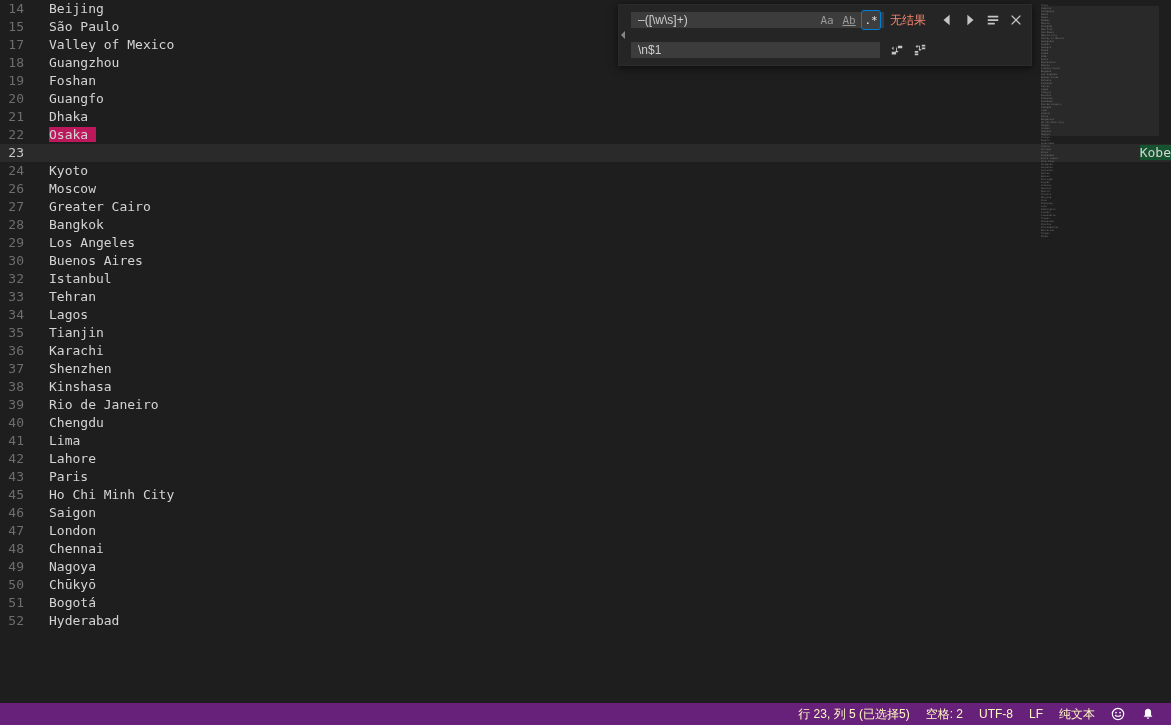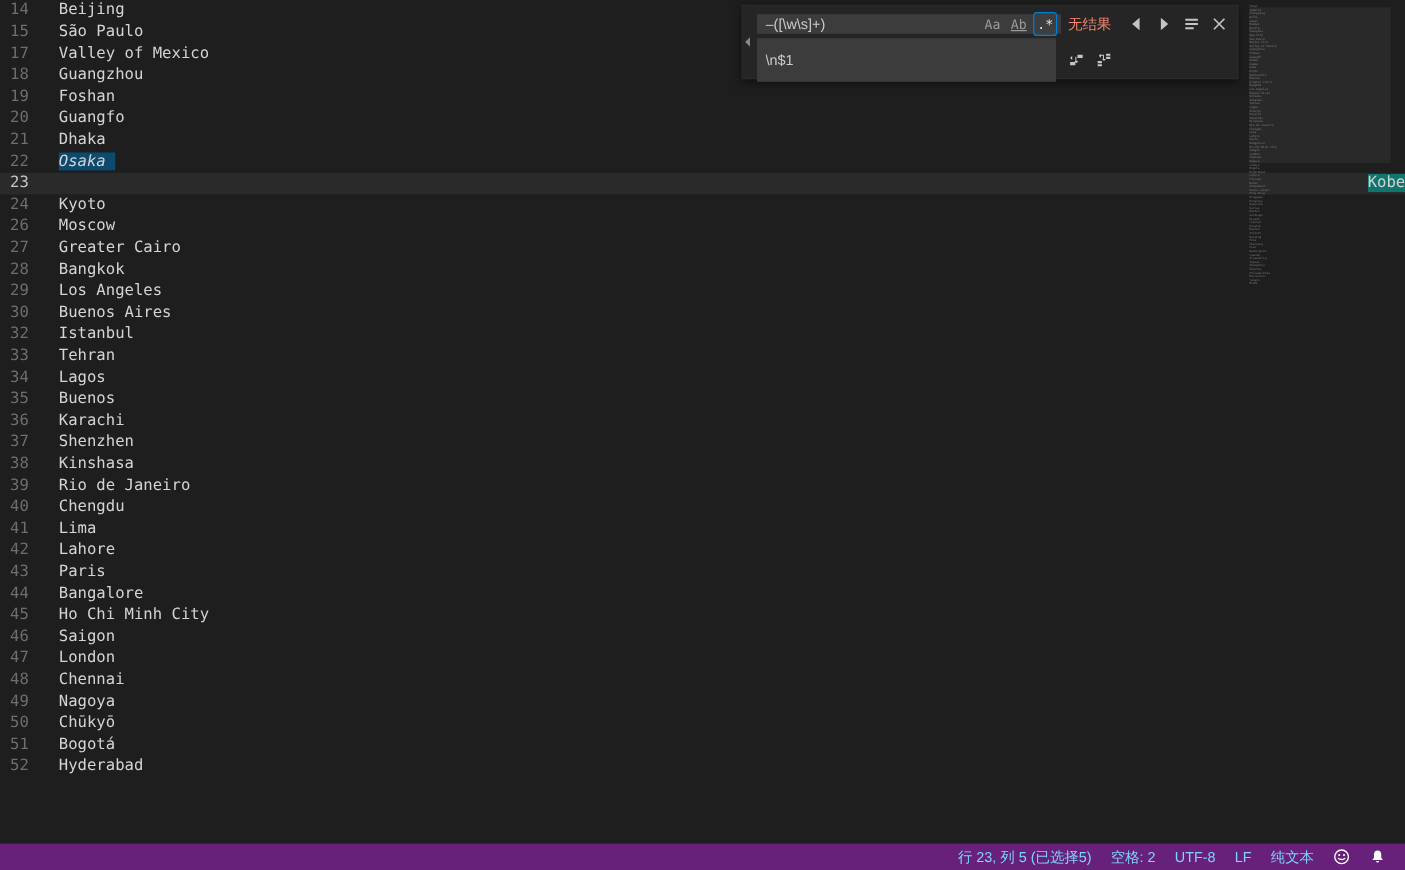--- a/index.html
+++ b/index.html
@@ -8,57 +8,57 @@
   background:#1e1e1e; color:#d4d4d4;
   width:1171px; height:725px; overflow:hidden; position:relative;
   font-size:13px;
 }
 .editor { position:absolute; top:0; left:0; right:0; bottom:22px; overflow:hidden; }
 .line { display:flex; height:18px; line-height:18px; }
 .gutter { width:38px; text-align:right; padding-right:14px; color:#6e6e6e; user-select:none; }
 .line.current .gutter { color:#c6c6c6; }
 .code { padding-left:11px; white-space:pre; color:#d4d4d4; }
 .line.current { background:#2a2a2a;justify-content:space-between; }
-.sel { background:#0f766e; }
-.highlight-range { background:#0c4a6e;font-style:italic; }
+.sel { background:#14532d; }
+.highlight-range { background:#be185d; }
 
 
 .find-widget {
   position:absolute; top:4px; right:139px; width:414px;
   background:#252526; box-shadow:0 2px 8px rgba(0,0,0,.6);
   display:flex; color:#ccc; font-family:"Segoe UI","Helvetica Neue",sans-serif; font-size:12px;
   border:1px solid #2b2b2b;
 }
 .sash { width:8px; background:#252526; display:flex; align-items:center; justify-content:center; cursor:w-resize; }
 .sash::before { content:""; width:0; height:0; border-top:4px solid transparent; border-bottom:4px solid transparent; border-right:4px solid #888; }
 .rows { flex:1; }
 .row { display:flex; align-items:center; height:30px; padding:2px 4px; }
 .find-input, .replace-input {
   flex:1; background:#3c3c3c; border:1px solid #3c3c3c;
   padding:3px 6px; color:#cccccc; font-family:inherit; font-size:12px;
-  height:36px;
+  height:16px;
 }
 .find-input-wrap { flex:1; position:relative; display:flex; align-items:center; background:#3c3c3c; border:1px solid #3c3c3c; height:16px; }
 .find-input-wrap input { flex:1; background:transparent; border:none; outline:none; color:#ccc; padding:3px 6px; font-size:12px; font-family:inherit; }
 .toggle-group { display:flex; gap:2px; padding:0 2px; }
 .toggle { width:20px; height:20px; display:flex; align-items:center; justify-content:center; border:1px solid transparent; border-radius:3px; color:#9a9a9a; cursor:pointer; font-size:11px; font-family:"Consolas",monospace; }
 .toggle.active { border-color:#007fd4; background:#3e3e3e; color:#e7e7e7; }
 .result { color:#f48771; margin:0 6px; white-space:nowrap; }
 .iconbtn { width:22px; height:22px; display:flex; align-items:center; justify-content:center; color:#c5c5c5; cursor:pointer; border-radius:3px; }
 .actions { display:flex; gap:1px; margin-left:4px; }
 
 
 .minimap { position:absolute; top:4px; right:12px; width:118px; bottom:22px; pointer-events:none; }
 .mm-text { font-size:2.4px; line-height:3px; color:#777; font-family:monospace; white-space:pre; overflow:hidden; }
 .mm-viewport { position:absolute; top:2px; left:0; right:0; height:130px; background:rgba(255,255,255,0.05); }
 
 
 .statusbar {
   position:absolute; bottom:0; left:0; right:0; height:22px;
-  background:#68217a; color:#7dd3fc; display:flex; align-items:center;
+  background:#68217a; color:#fef9c3; display:flex; align-items:center;
   justify-content:flex-end; padding:0 8px;
   font-family:"Segoe UI","Helvetica Neue",sans-serif; font-size:12px;
 }
 .statusbar .item { padding:0 8px; cursor:pointer; }
 .statusbar svg { display:block; }
 </style>
 </head>
 <body>
 
 <div class="editor" id="editor">
@@ -129,21 +129,21 @@
     <div class="line">
       <span class="gutter">33</span>
       <span class="code">Tehran</span>
     </div>
     <div class="line">
       <span class="gutter">34</span>
       <span class="code">Lagos</span>
     </div>
     <div class="line">
       <span class="gutter">35</span>
-      <span class="code">Buenos</span>
+      <span class="code">Tianjin</span>
     </div>
     <div class="line">
       <span class="gutter">36</span>
       <span class="code">Karachi</span>
     </div>
     <div class="line">
       <span class="gutter">37</span>
       <span class="code">Shenzhen</span>
     </div>
     <div class="line">
@@ -162,24 +162,20 @@
       <span class="gutter">41</span>
       <span class="code">Lima</span>
     </div>
     <div class="line">
       <span class="gutter">42</span>
       <span class="code">Lahore</span>
     </div>
     <div class="line">
       <span class="gutter">43</span>
       <span class="code">Paris</span>
-    </div>
-    <div class="line">
-      <span class="gutter">44</span>
-      <span class="code">Bangalore</span>
     </div>
     <div class="line">
       <span class="gutter">45</span>
       <span class="code">Ho Chi Minh City</span>
     </div>
     <div class="line">
       <span class="gutter">46</span>
       <span class="code">Saigon</span>
     </div>
     <div class="line">

